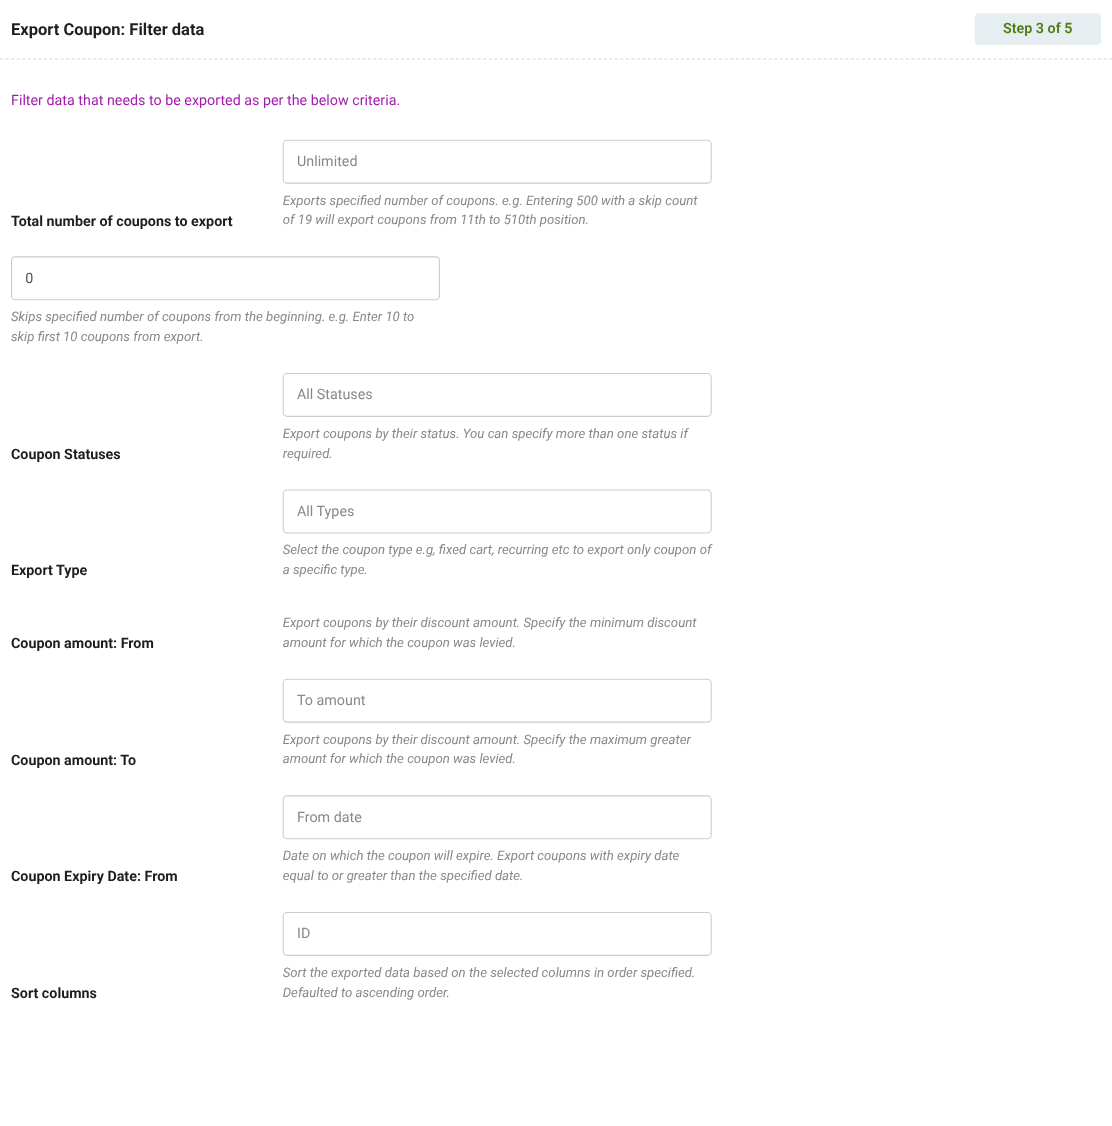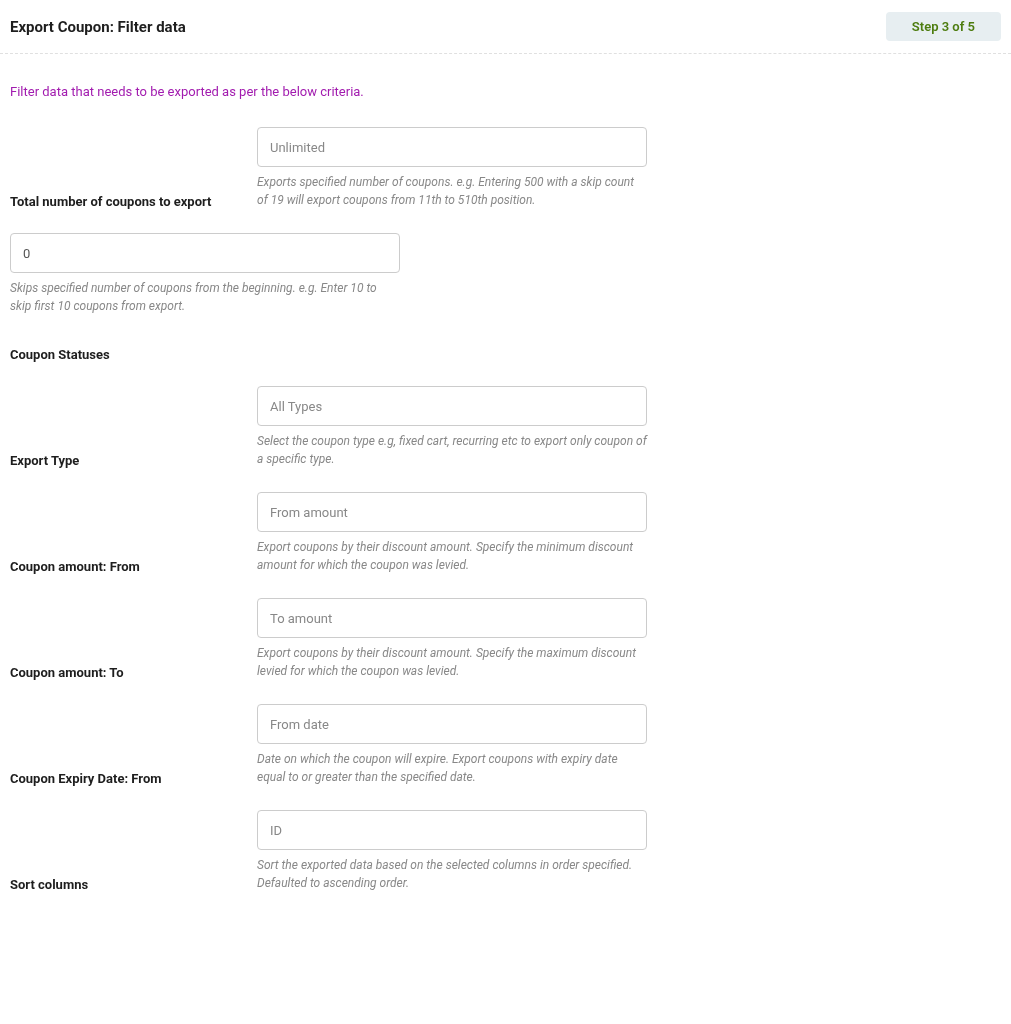--- a/index.html
+++ b/index.html
@@ -114,45 +114,50 @@
 
     <div class="form-row">
       <div class="form-control">
         <input type="text" class="text-input" value="0" style="">
         <div class="help-text">Skips specified number of coupons from the beginning. e.g. Enter 10 to skip first 10 coupons from export.</div>
       </div>
     </div>
 
     <div class="form-row">
       <div class="form-label">Coupon Statuses</div>
+      <div class="form-control">
+        <div class="tag-input">
+          <span>All Statuses</span>
+        </div>
+        <div class="help-text">Export coupons by their status. You can specify more than one status if required.</div>
+      </div>
     </div>
 
     <div class="form-row">
       <div class="form-label">Export Type</div>
       <div class="form-control">
         <div class="tag-input">
           <span>All Types</span>
         </div>
         <div class="help-text">Select the coupon type e.g, fixed cart, recurring etc to export only coupon of a specific type.</div>
       </div>
     </div>
 
     <div class="form-row">
       <div class="form-label">Coupon amount: From</div>
       <div class="form-control">
-        <input type="text" class="text-input" placeholder="From amount" style="">
         <div class="help-text">Export coupons by their discount amount. Specify the minimum discount amount for which the coupon was levied.</div>
       </div>
     </div>
 
     <div class="form-row">
       <div class="form-label">Coupon amount: To</div>
       <div class="form-control">
         <input type="text" class="text-input" placeholder="To amount" style="">
-        <div class="help-text">Export coupons by their discount amount. Specify the maximum discount levied for which the coupon was levied.</div>
+        <div class="help-text">Export coupons by their discount amount. Specify the maximum greater amount for which the coupon was levied.</div>
       </div>
     </div>
 
     <div class="form-row">
       <div class="form-label">Coupon Expiry Date: From</div>
       <div class="form-control">
         <input type="text" class="text-input" placeholder="From date" style="">
         <div class="help-text">Date on which the coupon will expire. Export coupons with expiry date equal to or greater than the specified date.</div>
       </div>
     </div>

